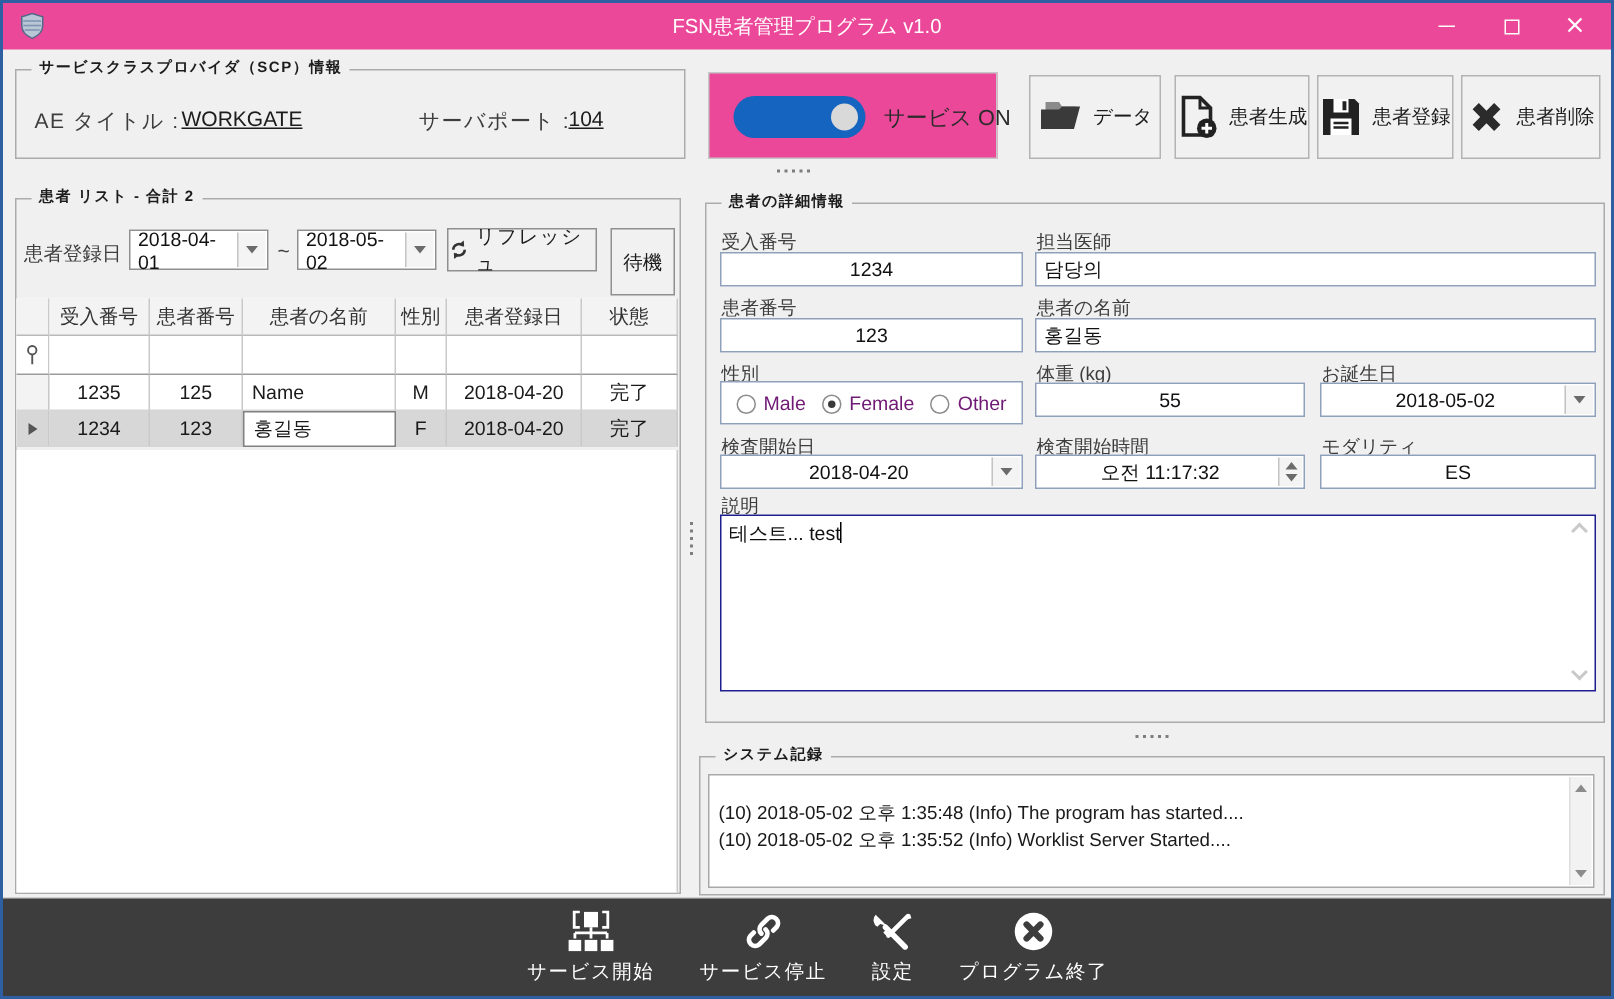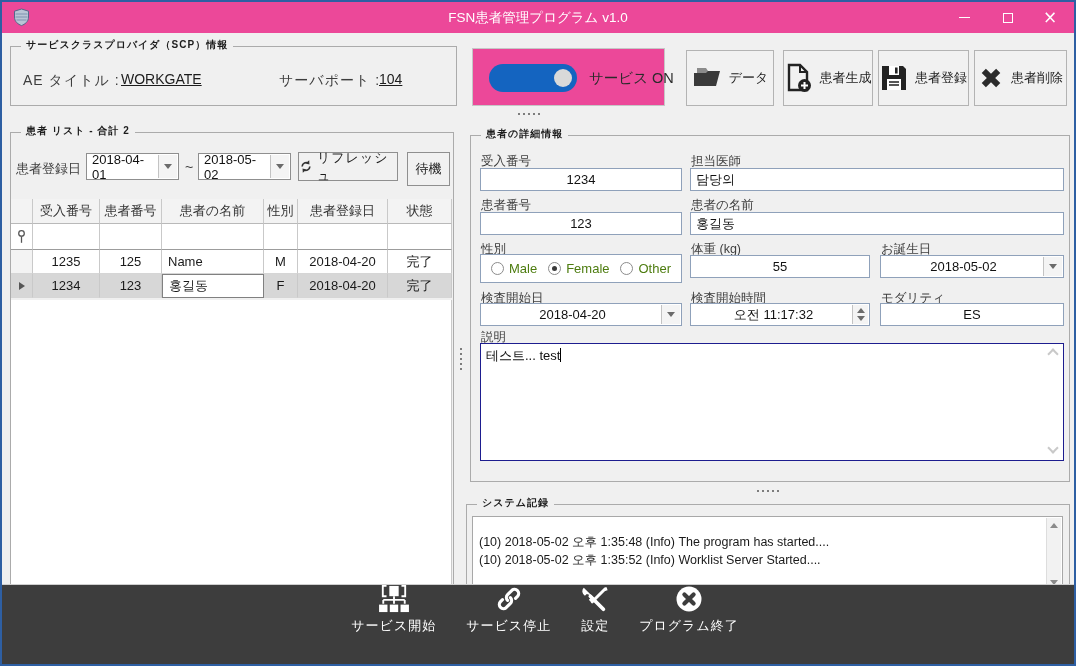--- a/index.html
+++ b/index.html
@@ -44,32 +44,32 @@
   .ghead>div{background:#f3f3f3;border-bottom:1px solid #b9b9b9;color:#333;height:25px;}
   .gfilter>div{height:26px;background:#fff;border-bottom:1px solid #9c9c9c;}
   .gdata>div{height:24px;border-bottom:1px solid #d6d6d6;}
   .gdata .al{justify-content:flex-start;padding-left:6px;}
   .gsel>div{background:#d7d7d7;}
   .gsel .editcell{background:#fff;border:1px solid #808080;justify-content:flex-start;padding-left:6px;}
   .ind{background:#f3f3f3;}
   .rowarrow{width:0;height:0;border-top:4px solid transparent;border-bottom:4px solid transparent;border-left:6px solid #555;}
   .gridfill{position:absolute;left:9px;top:298px;width:441px;height:295px;background:#fff;border-right:1px solid #c9c9c9;}
   
-  .radio{display:flex;align-items:center;gap:5px;font-size:13px;color:#4d7c0f;}
+  .radio{display:flex;align-items:flex-end;gap:5px;font-size:13px;color:#701a75;}
   .rdot{width:13px;height:13px;border-radius:50%;border:1px solid #8c8c8c;background:#fff;position:relative;}
   .rdot.on:after{content:"";position:absolute;left:3px;top:3px;width:5px;height:5px;border-radius:50%;background:#3a3a3a;}
   
   .memo{position:absolute;left:478px;top:341px;width:584px;height:118px;background:#fff;border:1px solid #1d1d8f;font-size:13px;color:#111;padding:3px 5px;}
   .caret{display:inline-block;width:1px;height:14px;background:#000;vertical-align:-2px;}
   .chev{position:absolute;width:8px;height:8px;border-right:2px solid #c9c9c9;border-bottom:2px solid #c9c9c9;}
   .logpanel{position:absolute;left:470px;top:514px;width:591px;height:76px;background:#fff;border:1px solid #a8a8a8;font-size:12.5px;color:#1a1a1a;padding:16px 20px 0 6px;line-height:1.45;}
   .sbar{position:absolute;right:1px;top:1px;bottom:1px;width:15px;background:#f2f2f2;border-left:1px solid #ddd;}
   .sarrow{position:absolute;left:3px;width:0;height:0;border-left:4.5px solid transparent;border-right:4.5px solid transparent;}
   
-  .bottombar{position:absolute;left:0;right:0;bottom:0;height:80px;background:#3d3d3d;border-top:1px solid #cfcfcf;display:flex;align-items:flex-start;justify-content:center;gap:30px;padding-left:14px;}
+  .bottombar{position:absolute;left:0;right:0;bottom:0;height:66px;background:#3d3d3d;border-top:1px solid #cfcfcf;display:flex;align-items:center;justify-content:center;gap:30px;padding-left:14px;}
   .bitem{display:flex;flex-direction:column;align-items:center;gap:4px;color:#fff;font-size:13px;letter-spacing:1px;white-space:nowrap;}
 </style>
 </head>
 <body>
 
 <div class="window">
 
   <div class="titlebar">
     <svg class="appicon" viewBox="0 0 17 19">
       <path d="M8.5 1 L15.5 3.2 V9 c0 5-3.7 7.2-7 8.6 C5.2 16.2 1.5 14 1.5 9 V3.2 Z" fill="#b9c6d6" stroke="#55688a" stroke-width="1"></path>
@@ -163,21 +163,21 @@
   </div>
   <div class="btn" style="left:296px;top:150px;width:100px;height:29px;gap:4px;border-color:#8f8f8f;">
     <svg width="15" height="15" viewBox="0 0 20 20">
       <path d="M4.5 10 a5.5 5.5 0 0 1 9.2-4" fill="none" stroke="#333" stroke-width="2.4"></path>
       <polygon points="14.6,1.2 14.9,7.2 9.5,5.2" fill="#333"></polygon>
       <path d="M15.5 10 a5.5 5.5 0 0 1 -9.2 4" fill="none" stroke="#333" stroke-width="2.4"></path>
       <polygon points="5.4,18.8 5.1,12.8 10.5,14.8" fill="#333"></polygon>
     </svg>
     <span style="letter-spacing:1px;">リフレッシュ</span>
   </div>
-  <div class="btn" style="left:405px;top:150px;width:43px;height:34px;border-color:#8f8f8f;">
+  <div class="btn" style="left:405px;top:150px;width:43px;height:45px;border-color:#8f8f8f;">
     <span>待機</span>
   </div>
 
   <div class="grid">
     <div class="grow ghead">
       <div class="ind"></div>
       <div>受入番号</div>
       <div>患者番号</div>
       <div>患者の名前</div>
       <div>性別</div>

